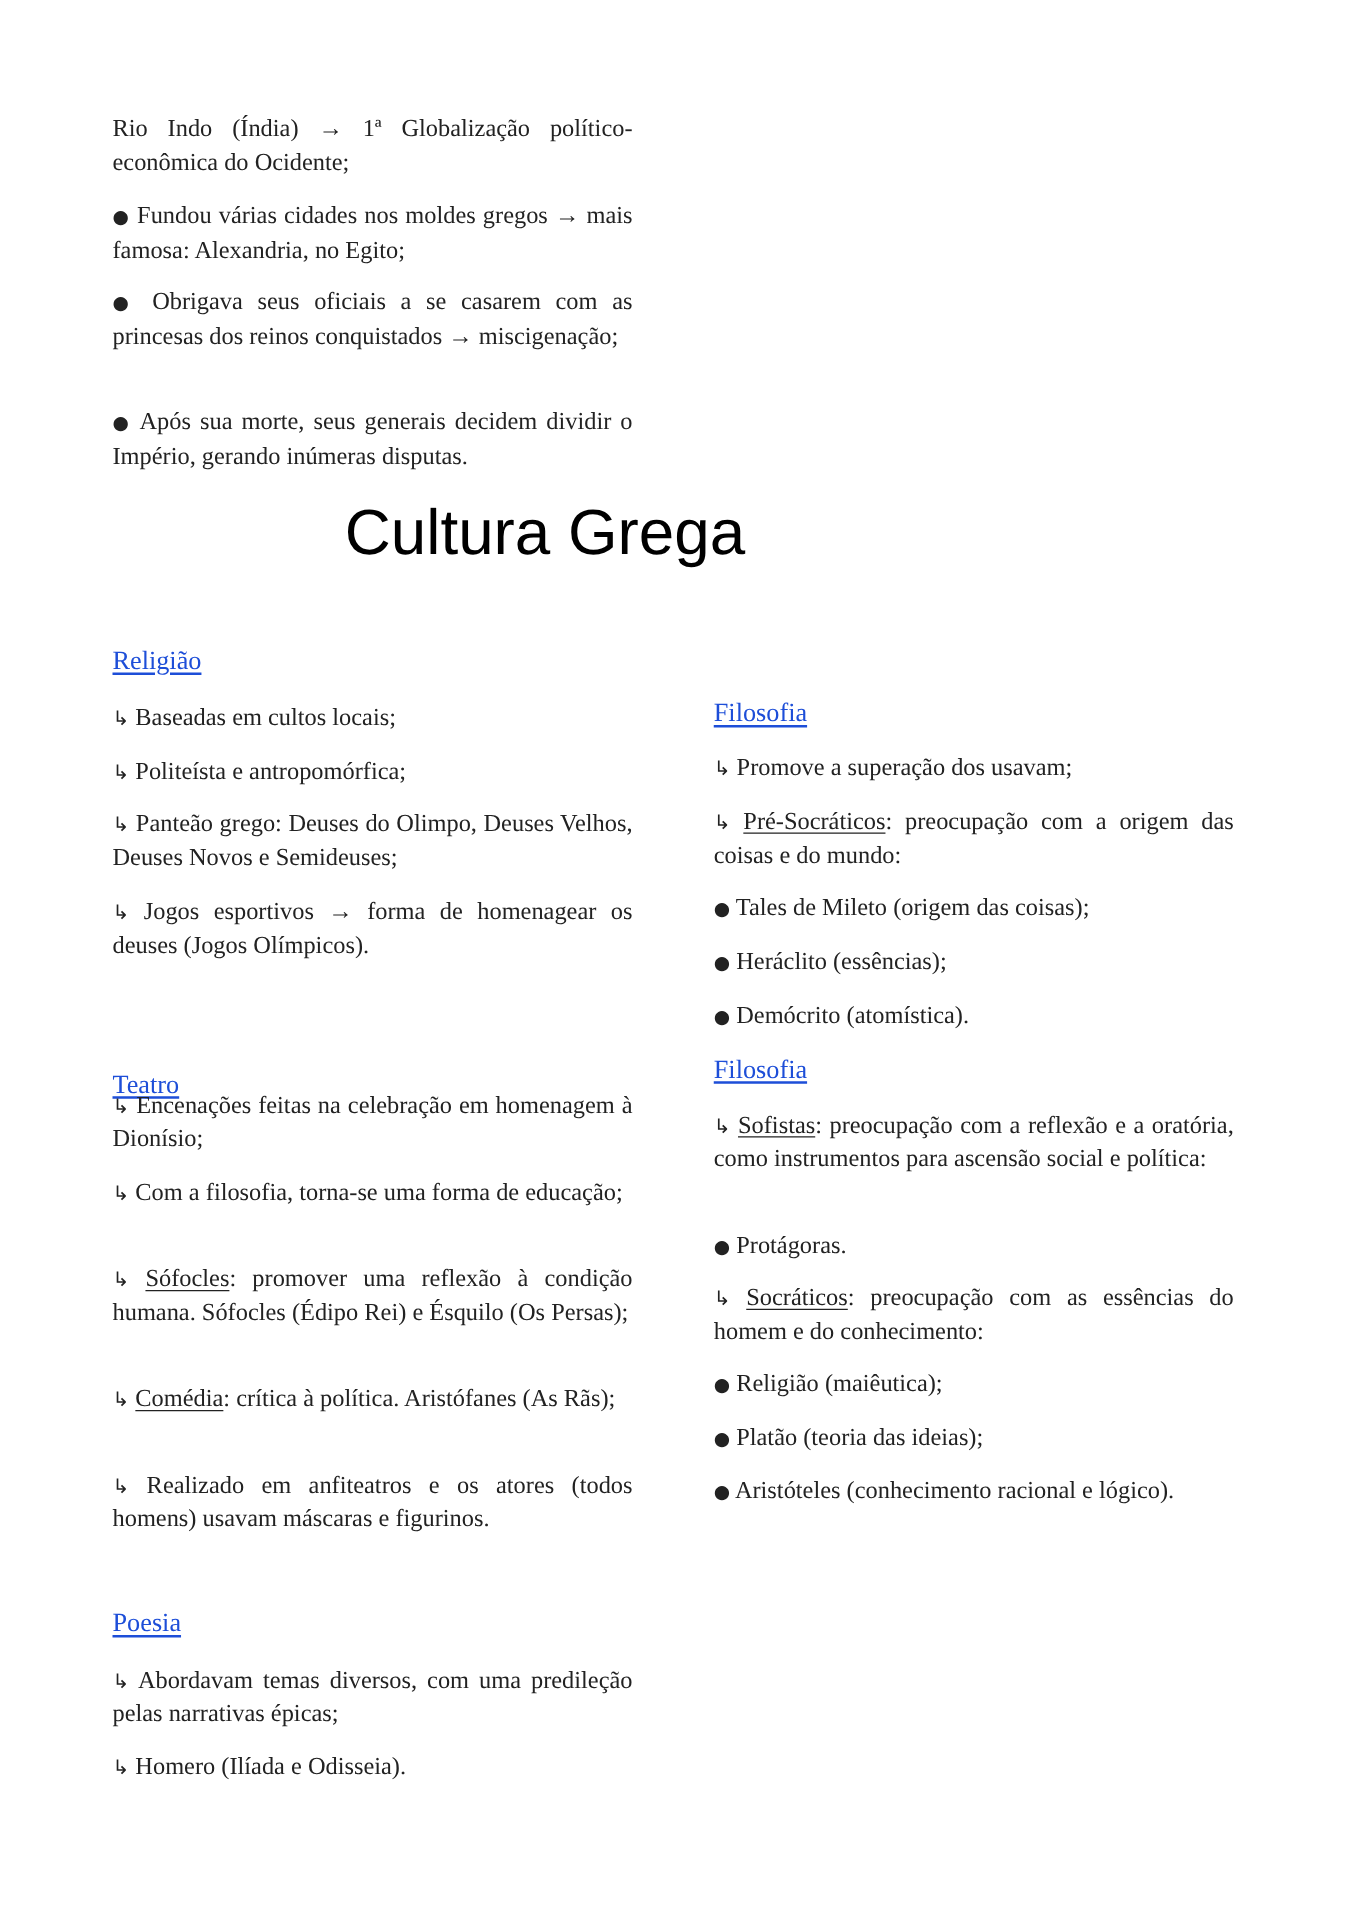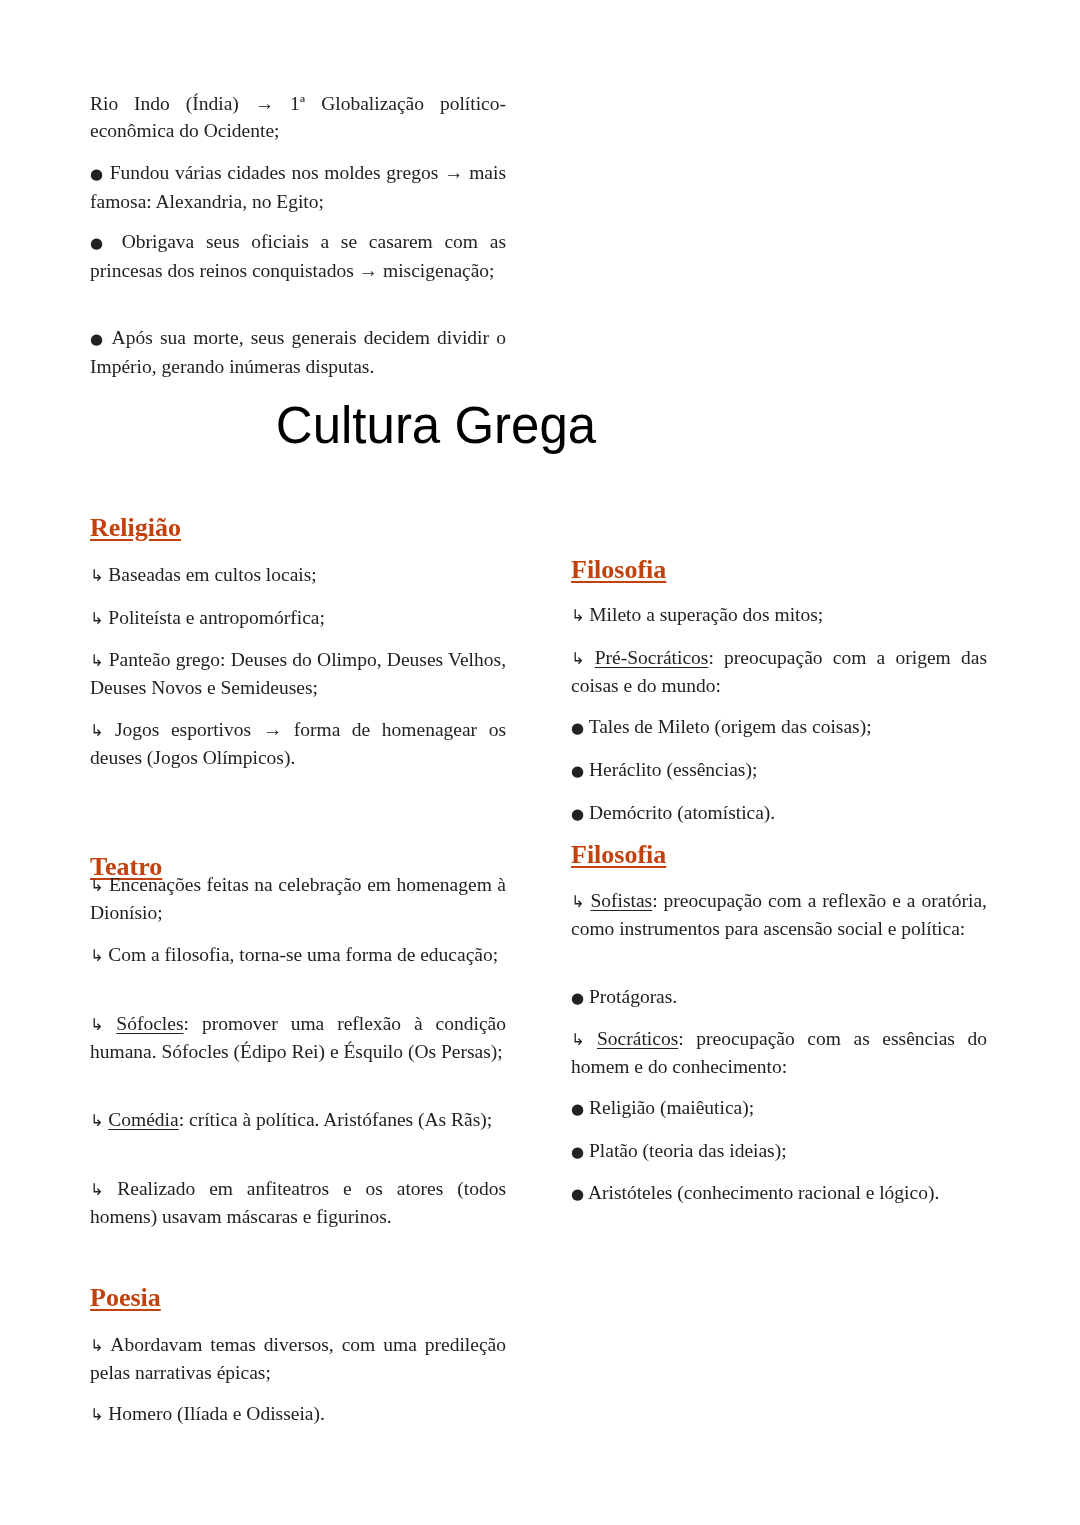--- a/index.html
+++ b/index.html
@@ -39,26 +39,26 @@
       top: 393px;
       text-align: center;
       font-family: "Liberation Sans", "DejaVu Sans", sans-serif;
       font-size: 51px;
       line-height: 66px;
       color: #000000;
     }
     .heading {
       position: absolute;
       left: 0;
-      font-weight: bold;
-      font-size: 26px;
+      font-weight: normal;
+      font-size: 21px;
       line-height: 30px;
       text-decoration: underline;
       text-underline-offset: 3px;
-      color: #c2410c;
+      color: #1d4ed8;
     }
     .u {
       text-decoration: underline;
       text-underline-offset: 3px;
     }
     .arrow-glyph, .bullet-glyph {
       font-family: "DejaVu Sans", sans-serif;
       font-size: 16px;
     }
     .bullet-glyph { font-size: 15px; }
@@ -137,21 +137,21 @@
     <span class="arrow-glyph">↳</span>
     <span>Homero (Ilíada e Odisseia).</span>
   </p>
 </div>
 
 <div class="col col-right">
 
   <div class="heading" style="top:555px;">Filosofia</div>
   <p class="para abs" style="top:601px;">
     <span class="arrow-glyph">↳</span>
-    <span>Mileto a superação dos mitos;</span>
+    <span>Promove a superação dos usavam;</span>
   </p>
   <p class="para abs" style="top:644px;">
     <span class="arrow-glyph">↳</span>
     <span class="u">Pré-Socráticos</span><span>: preocupação com a origem das coisas e do mundo:</span>
   </p>
   <p class="para abs" style="top:713px;">
     <span class="bullet-glyph">●</span>
     <span>Tales de Mileto (origem das coisas);</span>
   </p>
   <p class="para abs" style="top:756px;">

